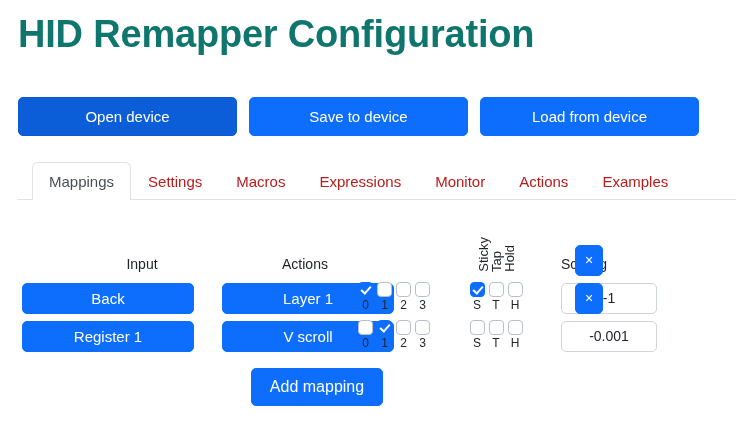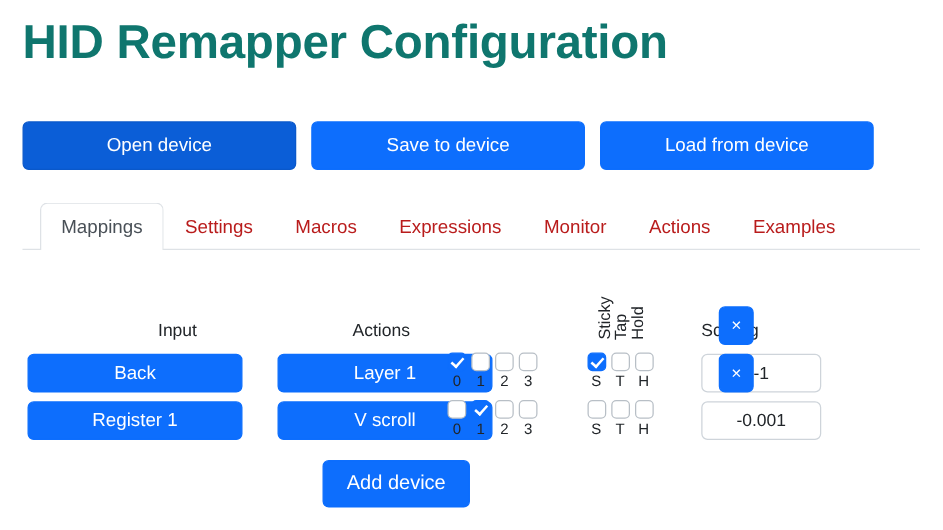--- a/index.html
+++ b/index.html
@@ -352,16 +352,16 @@
       </div>
     </div>
     <div class="cell"></div>
     <div class="cell">
       <input class="scale-input" type="text" value="-0.001" style="">
     </div>
 
   </div>
 
   <div class="add-row">
-    <button class="btn btn-add">Add device</button>
+    <button class="btn btn-add">Add mapping</button>
   </div>
 
 </div>
 
 </body></html>

